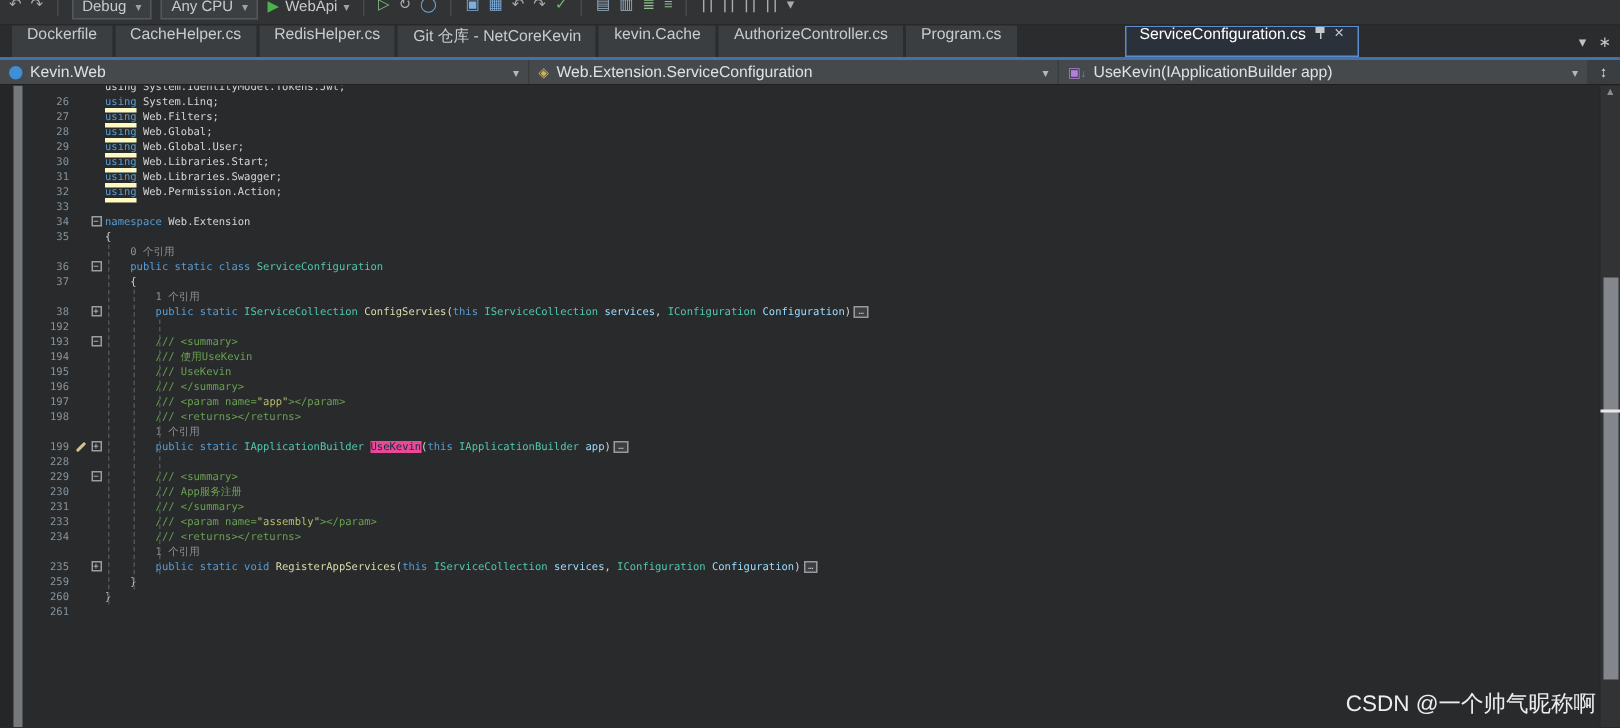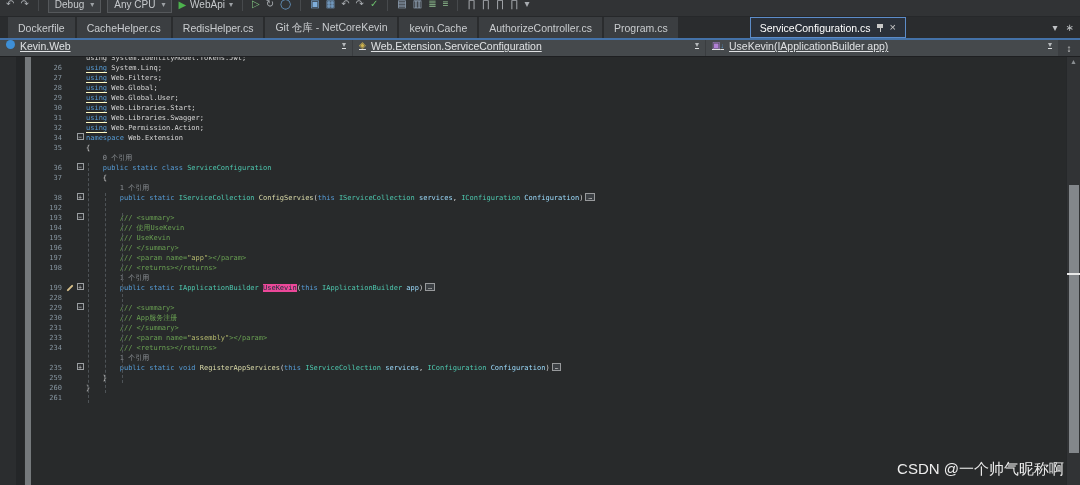--- a/index.html
+++ b/index.html
@@ -14,65 +14,65 @@
   .tb-sep{width:1px;height:14px;background:#474A4D;margin:0 3px;}
   .dropdown{display:flex;align-items:center;gap:6px;height:18px;background:#3C3F42;
             border:1px solid #55585B;padding:0 6px;font-size:10px;color:#C7CACD;}
   .dropdown .caret{font-size:8px;color:#9DA1A5;}
   .run-group{display:flex;align-items:center;gap:4px;font-size:10px;color:#C7CACD;}
   .run-play{color:#4DB24D;font-size:10px;}
   .caret-sm{font-size:8px;color:#9DA1A5;}
 
   
   .tabbar{height:21px;background:#2A2C2E;display:flex;align-items:stretch;padding-left:8px;}
-  .tab{display:flex;align-items:center;gap:6px;padding:0 10px;font-size:10.5px;color:#C9CCCF;
+  .tab{display:flex;gap:6px;padding:0 10px;font-size:10.5px;color:#C9CCCF;
        background:#3B3E41;margin-right:2px;white-space:nowrap;cursor:default;}
   .tab.active{background:#2B313A;color:#FFFFFF;font-weight:normal;
        box-shadow:inset 0 0 0 1px #5C8CC9;}
   .tab-spacer{width:70px;}
   .tab .pin{position:relative;width:7px;height:9px;display:inline-block;}
   .tab .pin::before{content:"";position:absolute;top:1px;left:0;width:6px;height:4px;background:#C8C8C8;}
   .tab .pin::after{content:"";position:absolute;top:5px;left:3px;width:1px;height:4px;background:#C8C8C8;}
   .tab .close{font-size:11px;color:#C8C8C8;line-height:1;}
   .tabbar-right{display:flex;align-items:center;gap:8px;margin-left:auto;padding:0 6px;}
   .tabbar-right .g{color:#BFC2C5;font-size:10px;}
   .blue-line{height:2px;background:#4472A8;}
 
   
   .breadcrumb{height:17px;background:#45494C;border-bottom:1px solid #1E1F21;
               display:flex;align-items:center;font-size:10.5px;color:#DFE1E3;}
-  .crumb{flex:1 1 0;display:flex;gap:5px;height:100%;
-         padding:0 6px;border-right:1px solid #3A3D40;overflow:hidden;white-space:nowrap;text-decoration:underline;}
+  .crumb{flex:1 1 0;display:flex;align-items:center;gap:5px;height:100%;
+         padding:0 6px;border-right:1px solid #3A3D40;overflow:hidden;white-space:nowrap;}
   .crumb .caret{margin-left:auto;font-size:8px;color:#B5B8BB;}
   .crumb-ico-project{width:9px;height:9px;border-radius:50%;background:#3E8FD6;display:inline-block;}
   .crumb-ico-class{color:#D0B44C;font-size:9px;}
   .crumb-ico-method{color:#B180D7;font-size:9px;}
   .crumb-ico-method .dn{color:#569CD6;font-size:7px;}
   .split-btn{width:22px;height:100%;background:#3B3E41;display:flex;align-items:center;
              justify-content:center;color:#D6D6D6;font-size:10px;}
 
   
-  .editor{position:relative;height:428px;background:#282A2B;overflow:hidden;margin-left:16px;}
+  .editor{position:relative;height:428px;background:#282A2B;overflow:hidden;}
   .margin-dark{position:absolute;left:0;top:0;bottom:0;width:8px;background:#242628;}
   .margin-light{position:absolute;left:9px;top:0;bottom:0;width:6px;background:#75797C;}
   .code-lines{position:absolute;left:0;top:0;right:14px;
               font-family:"DejaVu Sans Mono",monospace;font-size:7px;}
   .crow{display:flex;height:10px;line-height:10px;}
   .crow.clip{height:6px;overflow:hidden;}
   .crow.clip .cd{transform:translateY(-4px);}
   .ln{width:50px;padding-left:4px;padding-right:4px;text-align:right;color:#8695A0;flex:none;}
   .mk{width:8px;flex:none;position:relative;}
   .pencil{position:absolute;top:4px;left:0;width:8px;height:2px;background:#D8C08A;
           transform:rotate(-45deg);border-radius:1px;}
   .fd{width:12px;flex:none;text-align:center;}
   .fbox{display:inline-block;width:7px;height:7px;border:1px solid #9A9EA1;background:#2B2D2F;
         color:#C8C8C8;font-size:6px;line-height:5px;text-align:center;vertical-align:1px;}
   .cd{white-space:pre;flex:1;}
   .tk-kw{color:#569CD6;}
-  .tk-kwu{color:#569CD6;border-bottom:1px solid #fef9c3;}
+  .tk-kwu{color:#569CD6;border-bottom:3px solid #fef9c3;}
   .tk-pl{color:#D6D6D6;}
   .tk-ty{color:#4EC9B0;}
   .tk-me{color:#DCDCAA;}
   .tk-pm{color:#9CDCFE;}
   .tk-cm{color:#69A052;}
   .tk-st{color:#B8BD6F;}
   .tk-lens{color:#8E9398;}
   .tk-hl{background:#ec4899;color:#0E2F36;}
   .tk-box{display:inline-block;border:1px solid #97999B;background:#3C4044;color:#C5C5C5;
           font-size:6px;line-height:6px;padding:0 2px;margin-left:2px;vertical-align:1px;}
@@ -244,20 +244,26 @@
           <span class="fd"></span>
           <span class="cd"><span class="tk-kwu">using</span><span class="tk-pl"> Web.Libraries.Swagger;</span></span>
         </div>
         <div class="crow">
           <span class="ln">32</span>
           <span class="mk"></span>
           <span class="fd"></span>
           <span class="cd"><span class="tk-kwu">using</span><span class="tk-pl"> Web.Permission.Action;</span></span>
         </div>
         <div class="crow">
+          <span class="ln">33</span>
+          <span class="mk"></span>
+          <span class="fd"></span>
+          <span class="cd"></span>
+        </div>
+        <div class="crow">
           <span class="ln">34</span>
           <span class="mk"></span>
           <span class="fd"><span class="fbox">−</span></span>
           <span class="cd"><span class="tk-kw">namespace</span><span class="tk-pl"> Web.Extension</span></span>
         </div>
         <div class="crow">
           <span class="ln">35</span>
           <span class="mk"></span>
           <span class="fd"></span>
           <span class="cd"><span class="tk-pl">{</span></span>

